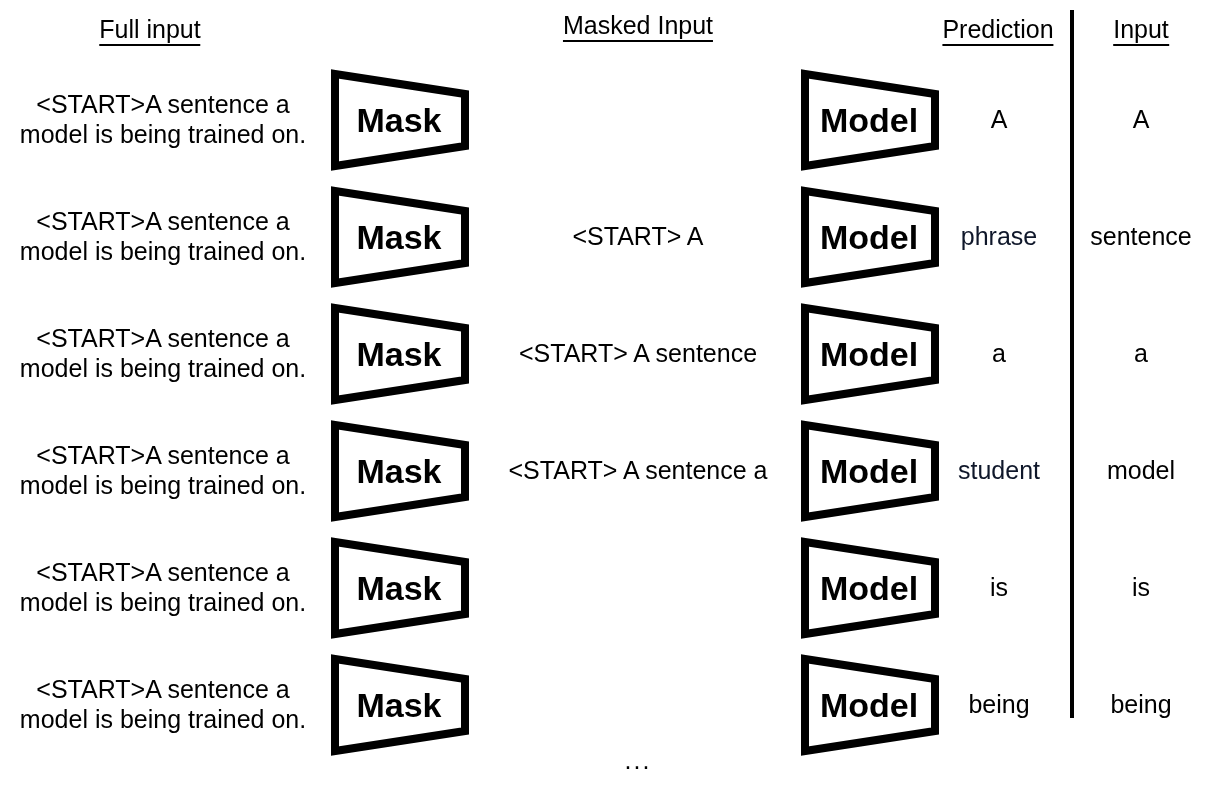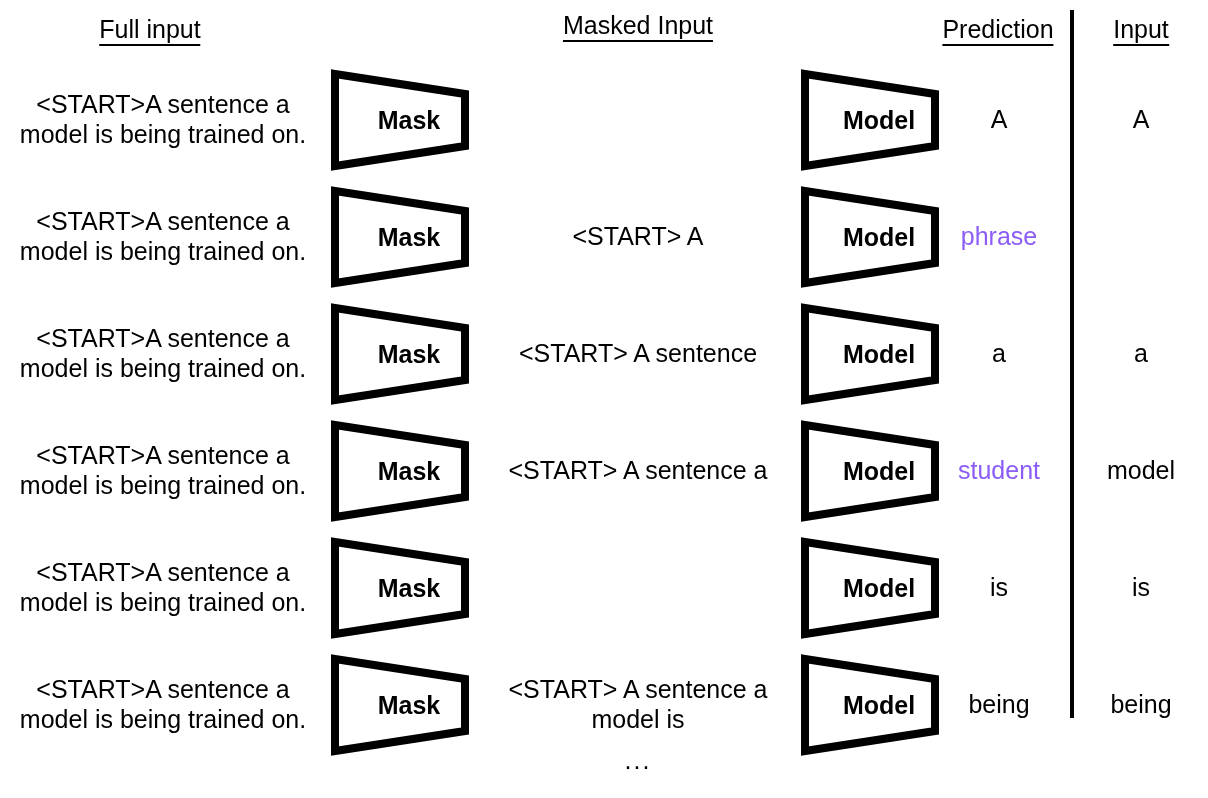--- a/index.html
+++ b/index.html
@@ -79,21 +79,21 @@
   .cell-prediction {
     left: 940px;
     width: 118px;
   }
   .cell-target {
     left: 1082px;
     width: 118px;
   }
 
   .wrong {
-    color: #8b5cf6;
+    color: #0f172a;
   }
 
   
   .trap {
     position: absolute;
     top: 8px;
     width: 140px;
     height: 102px;
   }
   .trap-mask  { left: 330px; }
@@ -103,28 +103,28 @@
     position: absolute;
     left: 0;
     top: 0;
     width: 140px;
     height: 102px;
     display: block;
   }
 
   .trap-label {
     position: absolute;
-    left: 16px;
+    left: 6px;
     top: 0;
     width: 126px;
     height: 102px;
     display: flex;
     align-items: center;
     justify-content: center;
-    font-size: 25px;
+    font-size: 34px;
     font-weight: bold;
     color: #000000;
     pointer-events: none;
   }
 
   
   #ellipsis {
     position: absolute;
     left: 638px;
     top: 748px;
@@ -183,20 +183,21 @@
     <div class="cell cell-masked-input">&lt;START&gt; A</div>
 
     <div class="trap trap-model">
       <svg viewBox="0 0 140 102" xmlns="http://www.w3.org/2000/svg" aria-hidden="true">
         <polygon points="5,5 135,25 135,77 5,97" fill="#ffffff" stroke="#000000" stroke-width="8" stroke-linejoin="miter"></polygon>
       </svg>
       <div class="trap-label">Model</div>
     </div>
 
     <div class="cell cell-prediction wrong">phrase</div>
+    <div class="cell cell-target">sentence</div>
   </div>
 
   <div class="row" style="top: 295px;">
     <div class="cell cell-full-input">&lt;START&gt;A sentence a model is being trained on.</div>
 
     <div class="trap trap-mask">
       <svg viewBox="0 0 140 102" xmlns="http://www.w3.org/2000/svg" aria-hidden="true">
         <polygon points="5,5 135,25 135,77 5,97" fill="#ffffff" stroke="#000000" stroke-width="8" stroke-linejoin="miter"></polygon>
       </svg>
       <div class="trap-label">Mask</div>
@@ -263,21 +264,20 @@
   <div class="row" style="top: 646px;">
     <div class="cell cell-full-input">&lt;START&gt;A sentence a model is being trained on.</div>
 
     <div class="trap trap-mask">
       <svg viewBox="0 0 140 102" xmlns="http://www.w3.org/2000/svg" aria-hidden="true">
         <polygon points="5,5 135,25 135,77 5,97" fill="#ffffff" stroke="#000000" stroke-width="8" stroke-linejoin="miter"></polygon>
       </svg>
       <div class="trap-label">Mask</div>
     </div>
 
-    <div class="cell cell-masked-input">&lt;START&gt; A sentence a model is</div>
 
     <div class="trap trap-model">
       <svg viewBox="0 0 140 102" xmlns="http://www.w3.org/2000/svg" aria-hidden="true">
         <polygon points="5,5 135,25 135,77 5,97" fill="#ffffff" stroke="#000000" stroke-width="8" stroke-linejoin="miter"></polygon>
       </svg>
       <div class="trap-label">Model</div>
     </div>
 
     <div class="cell cell-prediction">being</div>
     <div class="cell cell-target">being</div>

